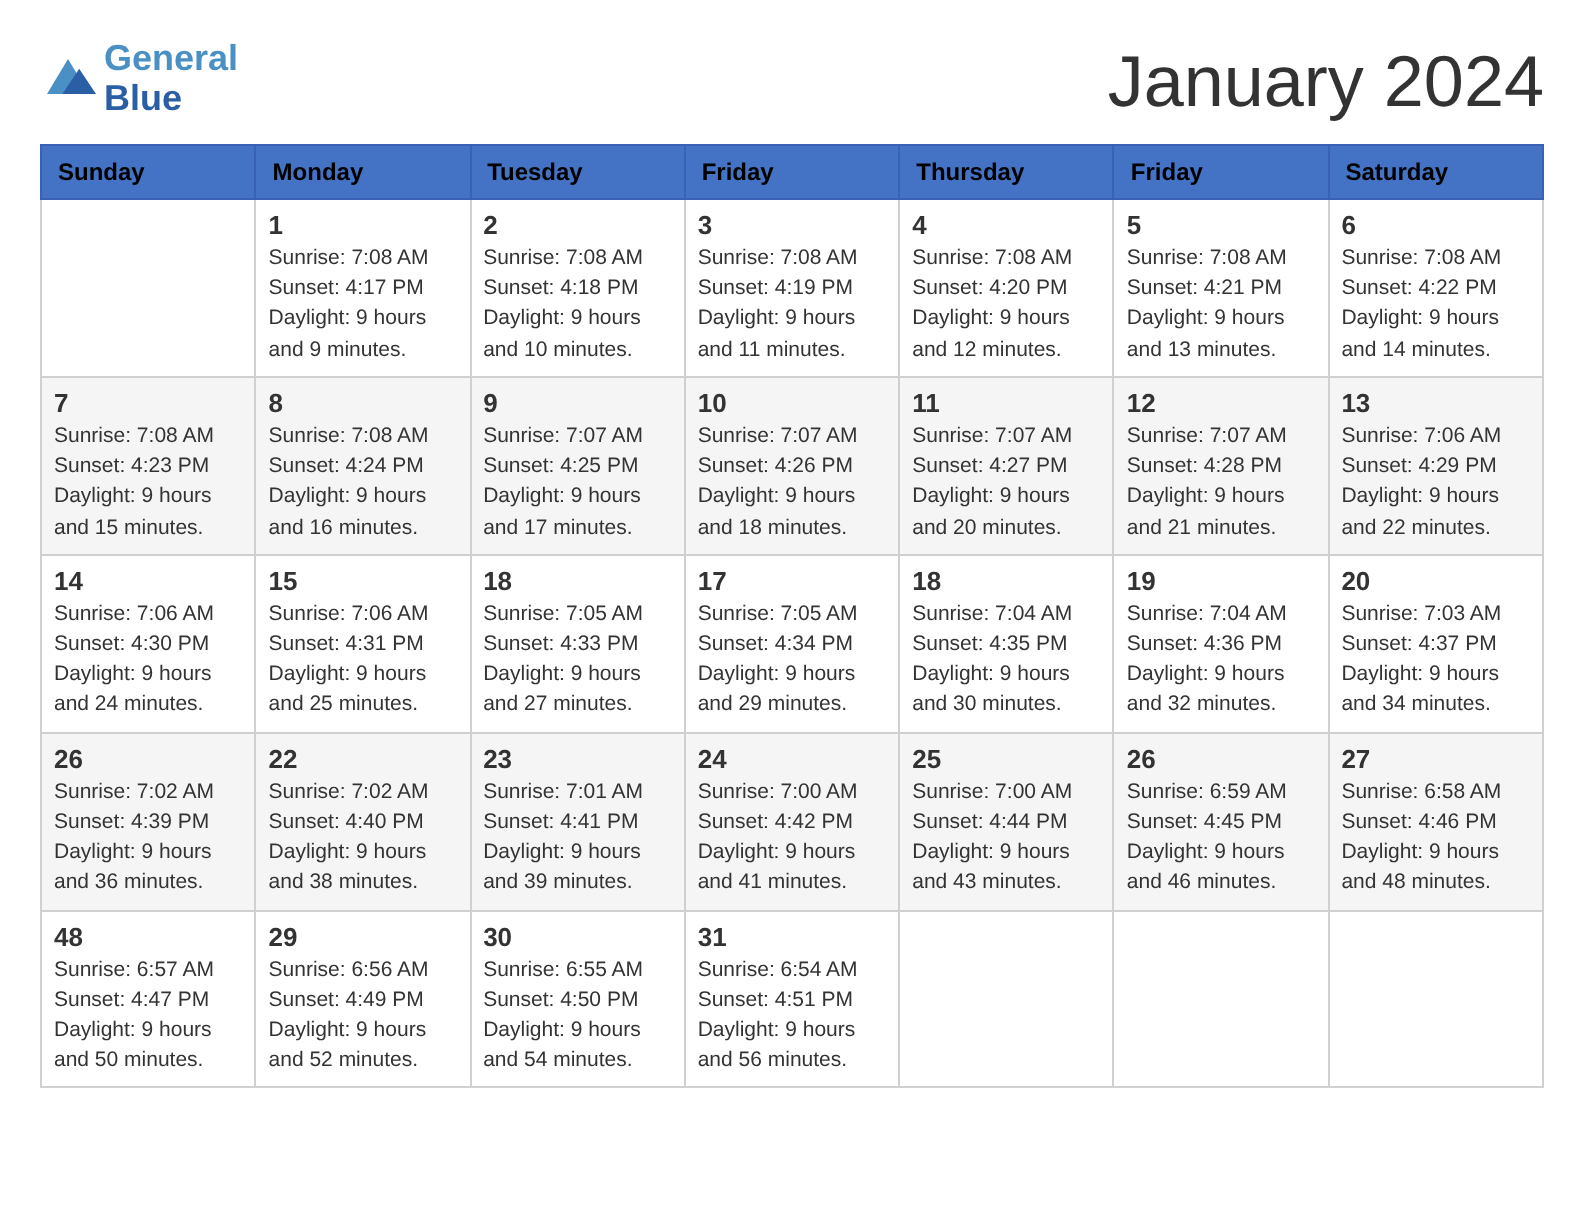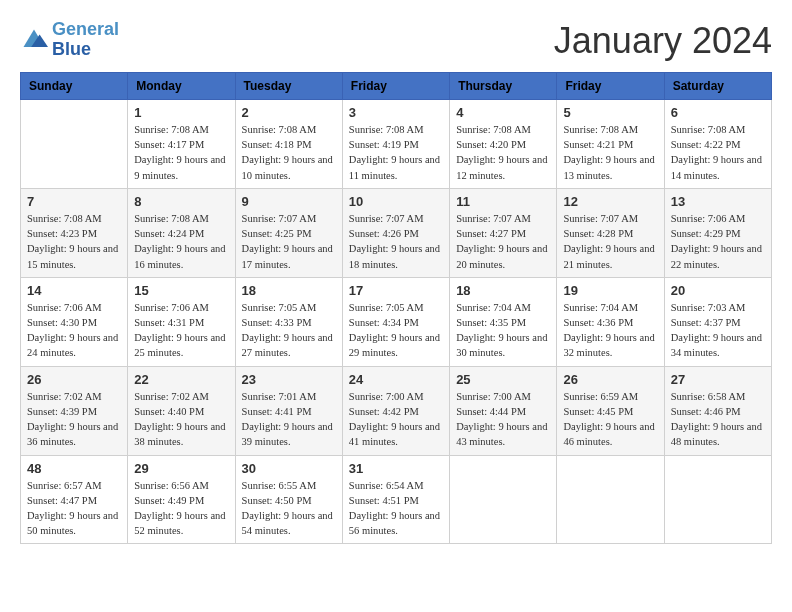--- a/index.html
+++ b/index.html
@@ -75,21 +75,20 @@
       font-size: 13px;
       font-weight: bold;
       color: #333;
       display: block;
       margin-bottom: 2px;
     }
     .day-info {
       color: #333;
       line-height: 1.45;
       font-size: 10.5px;
-      font-family: Liberation Serif, serif;
     }
     .empty-cell {
       background: #fff !important;
     }
   </style>
 </head>
 <body>
 
 <div class="header">
   <div class="logo">

